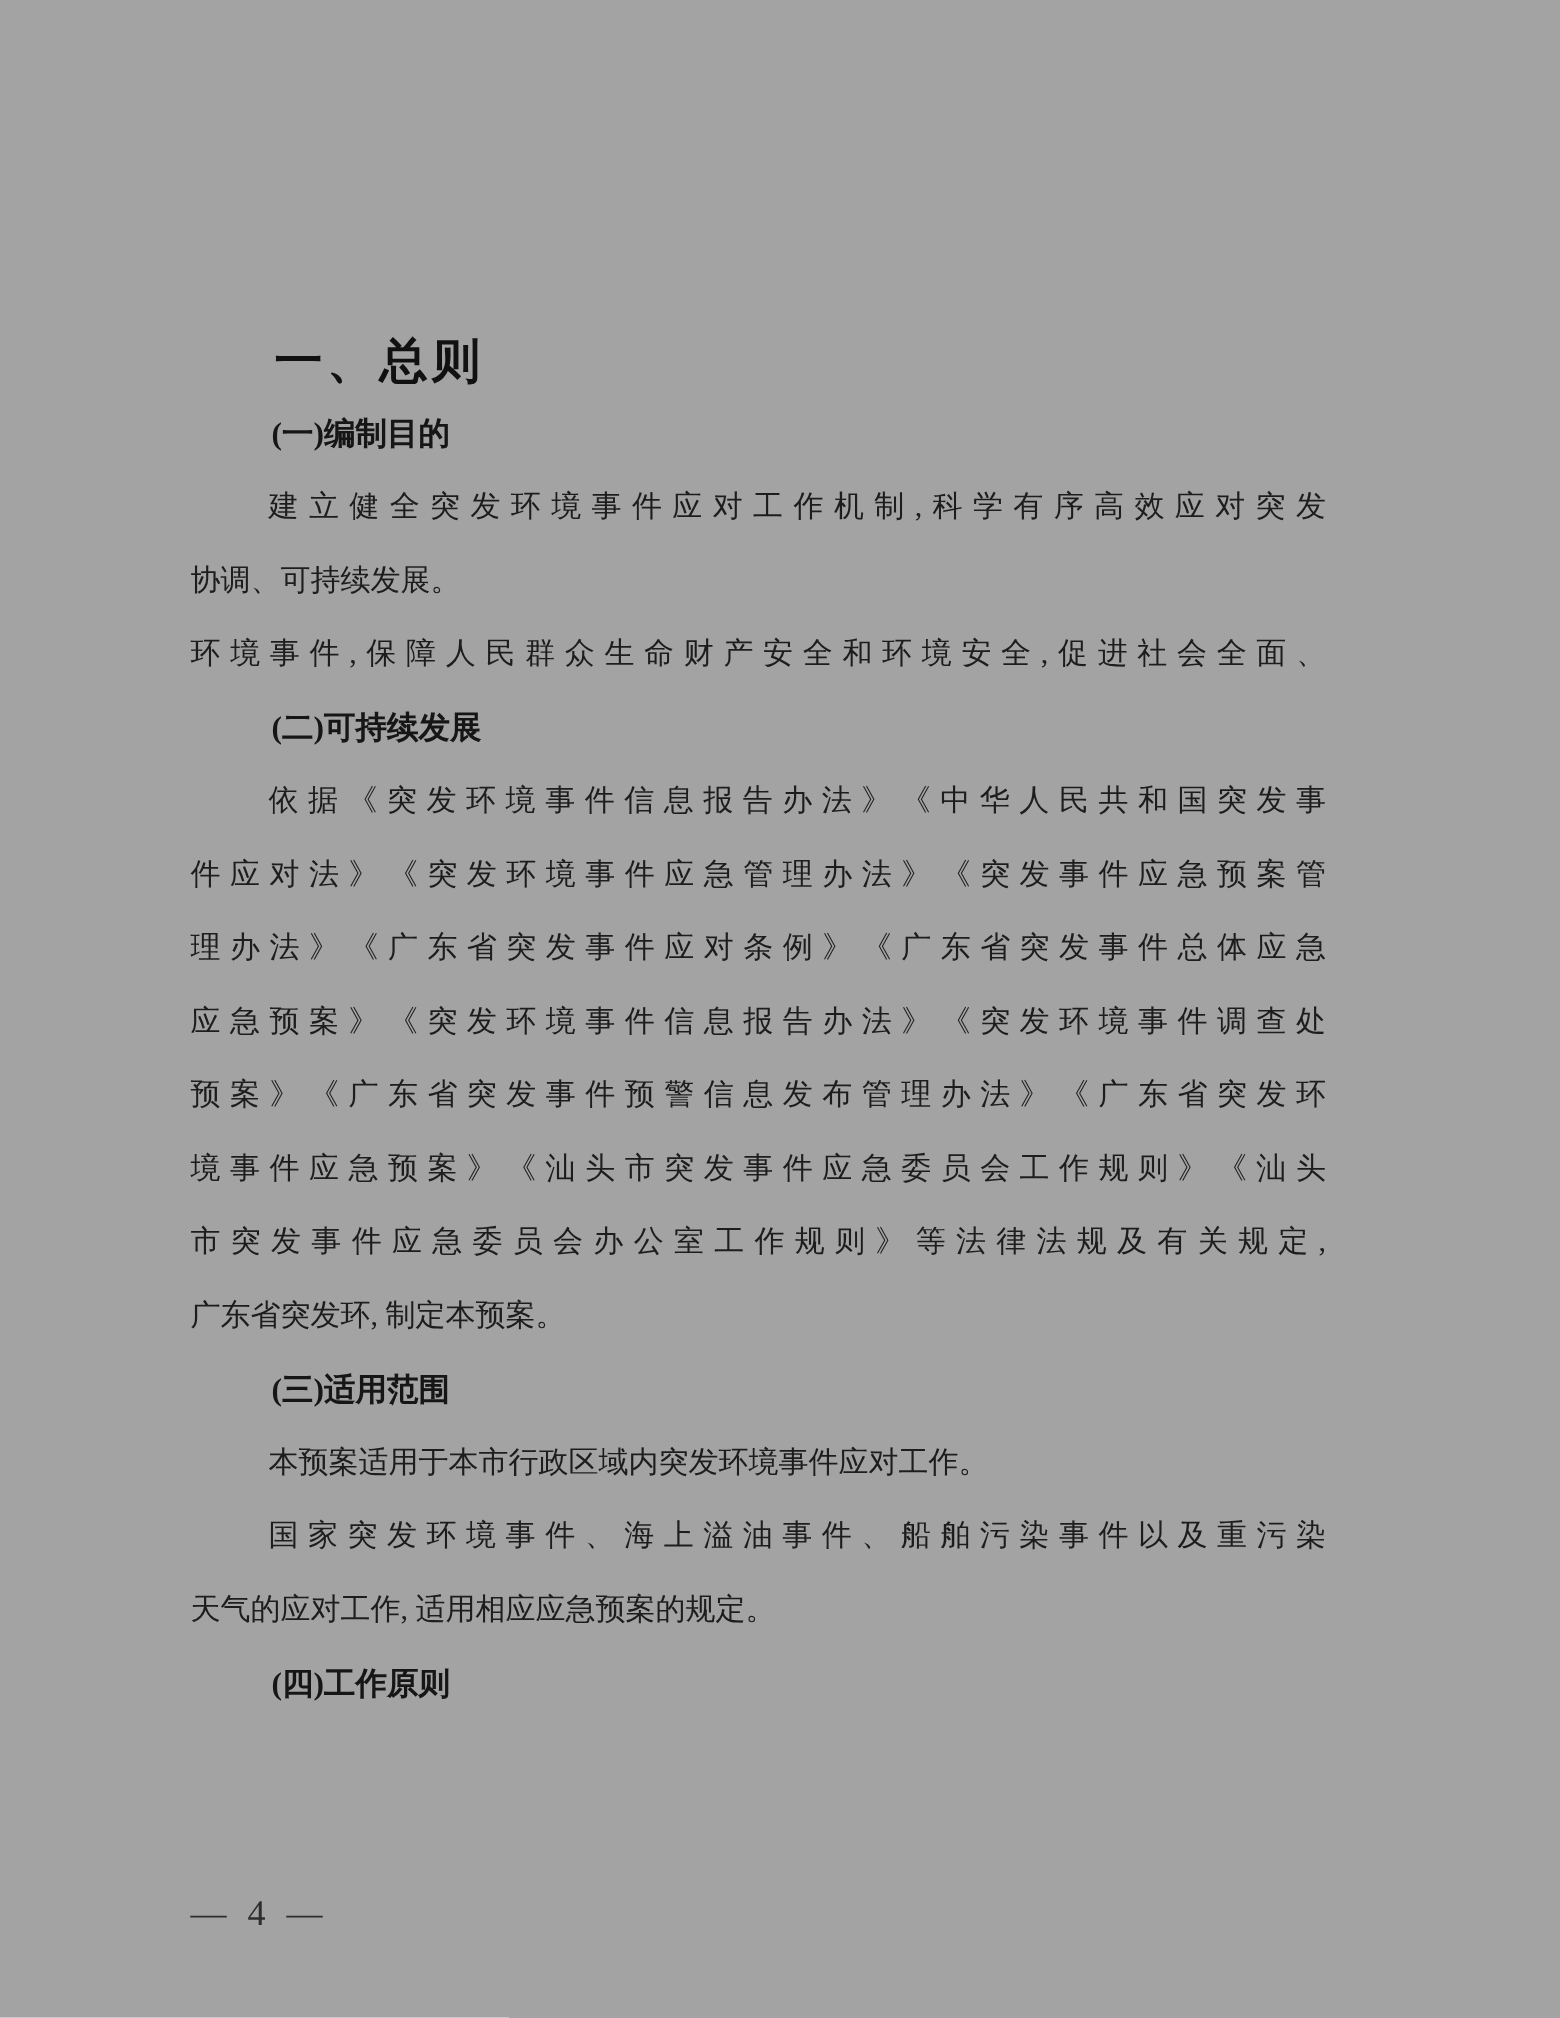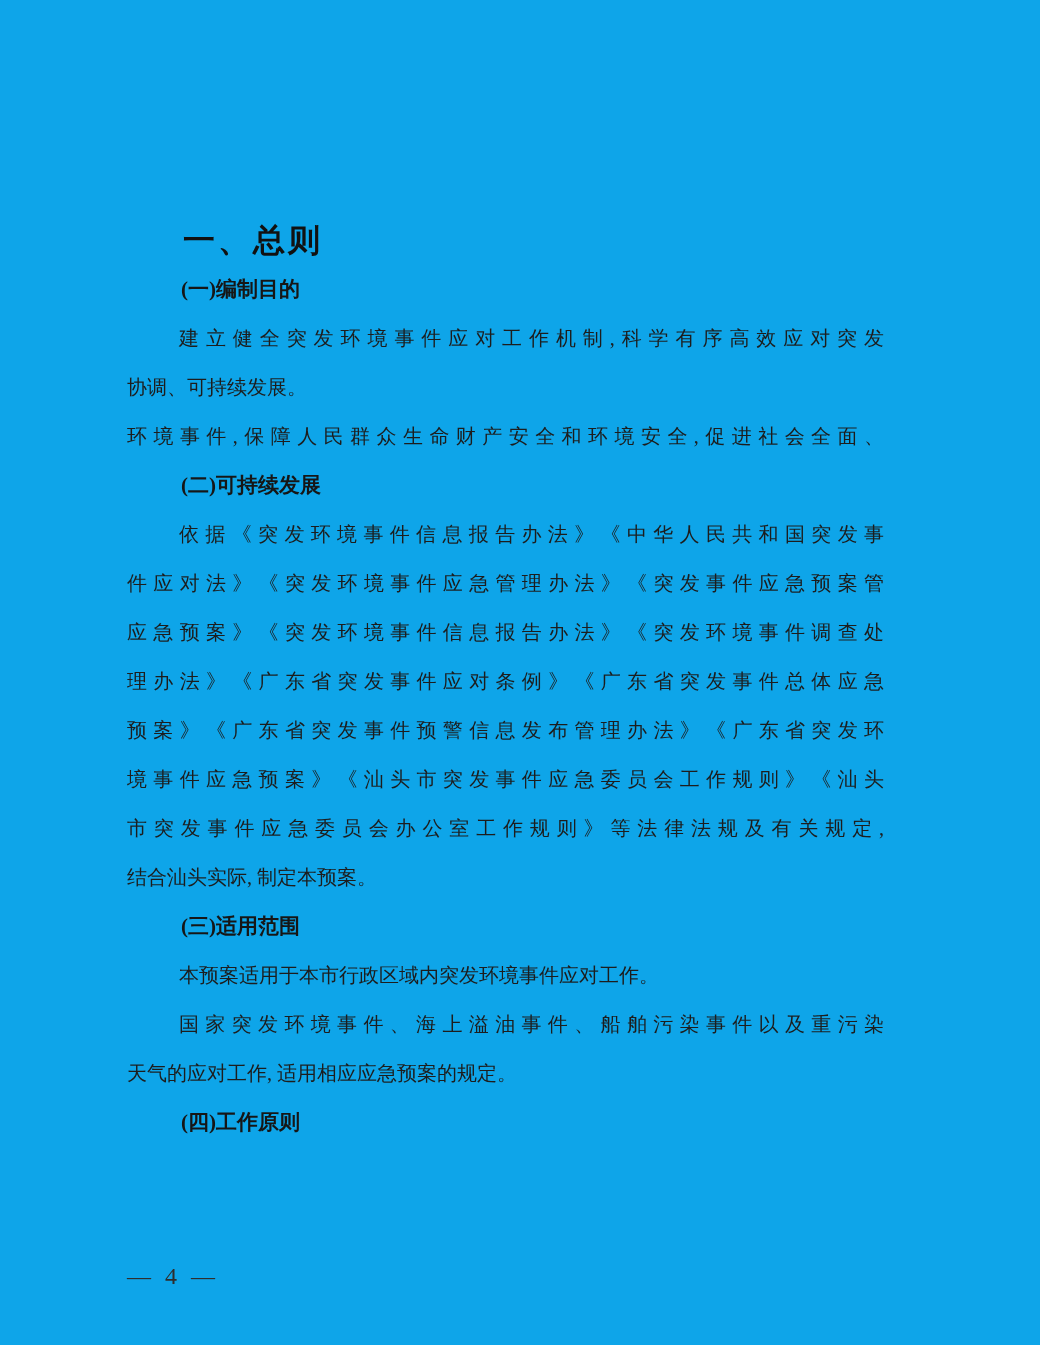--- a/index.html
+++ b/index.html
@@ -4,21 +4,21 @@
 <style>
   html, body {
     margin: 0;
     padding: 0;
     background: #e8e8e8;
   }
   .page {
     position: relative;
     width: 1040px;
     height: 1345px;
-    background: #0ea5e9;
+    background: #a3a3a3;
     overflow: hidden;
     margin: 0 auto;
   }
   .text-column {
     position: absolute;
     left: 127px;
     top: 216px;
     width: 757px;
   }
   .line {
@@ -72,26 +72,26 @@
 <div class="page">
   <div class="text-column">
       <div class="line chapter">一、总则</div>
       <div class="line heading">(一)编制目的</div>
       <div class="line body first">建立健全突发环境事件应对工作机制,科学有序高效应对突发</div>
       <div class="line body last">协调、可持续发展。</div>
       <div class="line body">环境事件,保障人民群众生命财产安全和环境安全,促进社会全面、</div>
       <div class="line heading">(二)可持续发展</div>
       <div class="line body first">依据《突发环境事件信息报告办法》《中华人民共和国突发事</div>
       <div class="line body">件应对法》《突发环境事件应急管理办法》《突发事件应急预案管</div>
+      <div class="line body">理办法》《广东省突发事件应对条例》《广东省突发事件总体应急</div>
       <div class="line body">应急预案》《突发环境事件信息报告办法》《突发环境事件调查处</div>
-      <div class="line body">理办法》《广东省突发事件应对条例》《广东省突发事件总体应急</div>
       <div class="line body">预案》《广东省突发事件预警信息发布管理办法》《广东省突发环</div>
       <div class="line body">境事件应急预案》《汕头市突发事件应急委员会工作规则》《汕头</div>
       <div class="line body">市突发事件应急委员会办公室工作规则》等法律法规及有关规定,</div>
-      <div class="line body last">结合汕头实际, 制定本预案。</div>
+      <div class="line body last">广东省突发环, 制定本预案。</div>
       <div class="line heading">(三)适用范围</div>
       <div class="line body first last">本预案适用于本市行政区域内突发环境事件应对工作。</div>
       <div class="line body first">国家突发环境事件、海上溢油事件、船舶污染事件以及重污染</div>
       <div class="line body last">天气的应对工作, 适用相应应急预案的规定。</div>
       <div class="line heading">(四)工作原则</div>
     </div>
   <div class="page-number">— 4 —</div>
 </div>
 
 </body></html>

